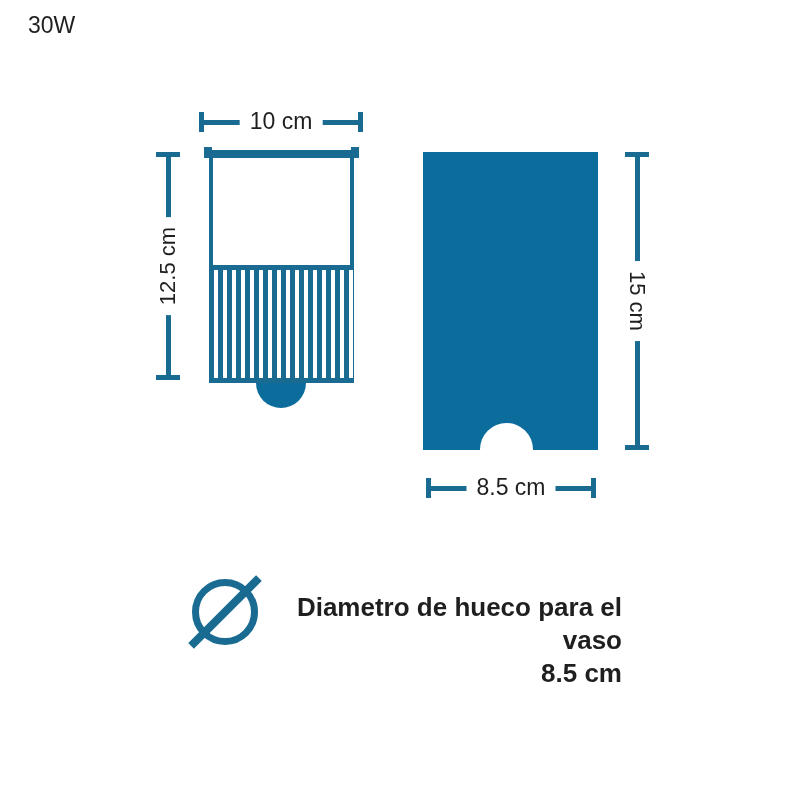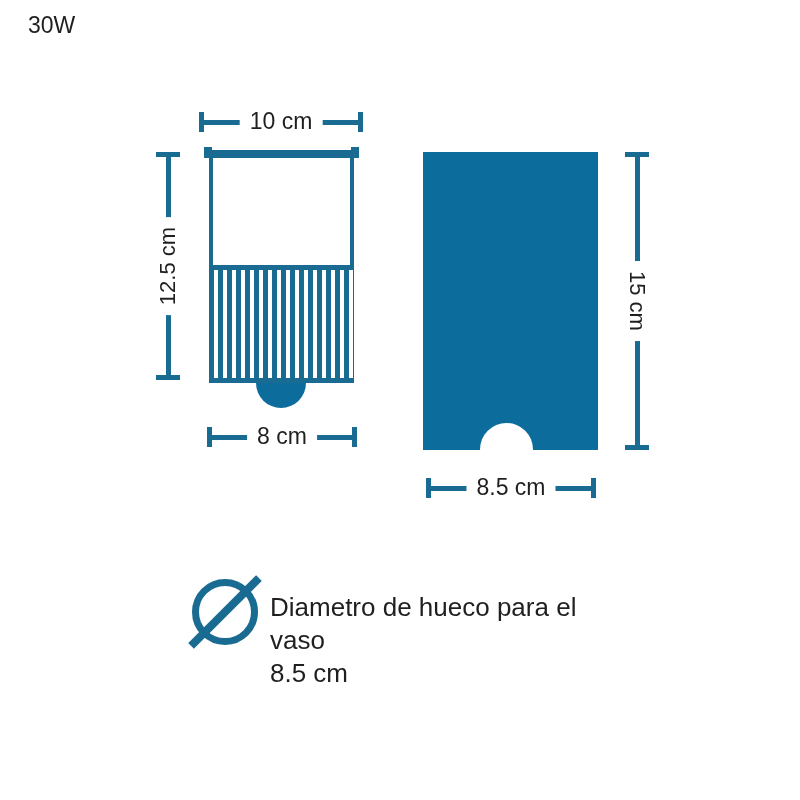--- a/index.html
+++ b/index.html
@@ -52,22 +52,22 @@
   .silhouette{position:absolute;left:423px;top:152px;width:175px;height:298px;background:var(--fill);}
   .notch{position:absolute;left:57px;bottom:0;width:53px;height:27px;background:#ffffff;
     border-radius:27px 27px 0 0;}
 
   
   .dia-symbol{position:absolute;left:192px;top:579px;width:66px;height:66px;}
   .dia-symbol .circle{position:absolute;left:0;top:0;width:66px;height:66px;
     border:7px solid var(--accent);border-radius:50%;}
   .dia-symbol .slash{position:absolute;left:-15px;top:29px;width:96px;height:8px;
     background:var(--accent);transform:rotate(-45deg);}
-  .note-text{position:absolute;left:270px;top:591px;width:352px;text-align:left;
-    font-size:26px;line-height:33px;color:var(--text);}
+  .note-text{position:absolute;left:270px;top:591px;width:352px;text-align:right;
+    font-size:26px;line-height:33px;color:var(--text);font-weight:bold;}
 </style>
 </head>
 <body>
 
 <div class="page">
 
   <div class="wattage">30W</div>
 
   <div class="dim dim-h" style="left:199px;top:112px;width:164px;">
     <span class="hline"></span>
@@ -86,26 +86,20 @@
   <div class="lid">
     <span class="ear ear-left"></span>
     <span class="ear ear-right"></span>
   </div>
   <div class="body-outline"></div>
   <div class="divider"></div>
   <div class="flutes"></div>
   <div class="base-bar"></div>
   <div class="knob"></div>
 
-  <div class="dim dim-h" style="left:207px;top:427px;width:150px;">
-    <span class="hline"></span>
-    <span class="cap cap-left"></span>
-    <span class="cap cap-right"></span>
-    <span class="dim-label">8 cm</span>
-  </div>
 
   <div class="silhouette">
     <span class="notch"></span>
   </div>
 
   <div class="dim dim-v" style="left:625px;top:152px;height:298px;">
     <span class="vline"></span>
     <span class="cap cap-top"></span>
     <span class="cap cap-bottom"></span>
     <span class="dim-label label-cw">15 cm</span>

